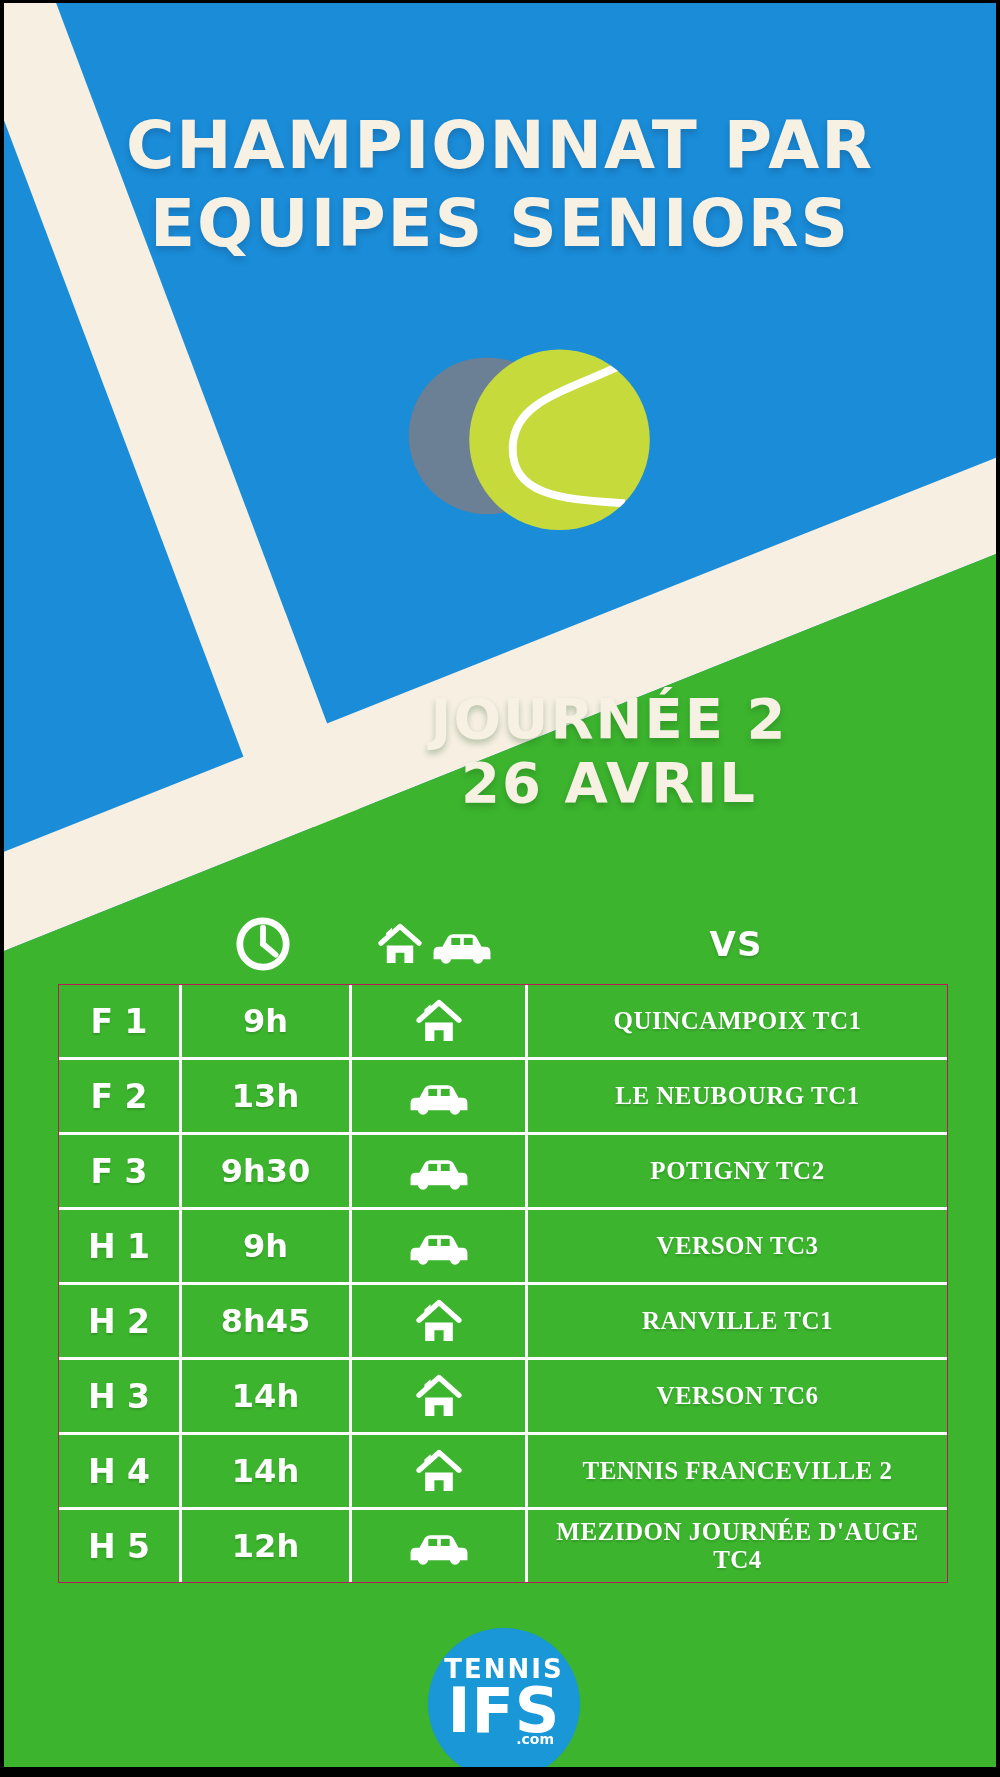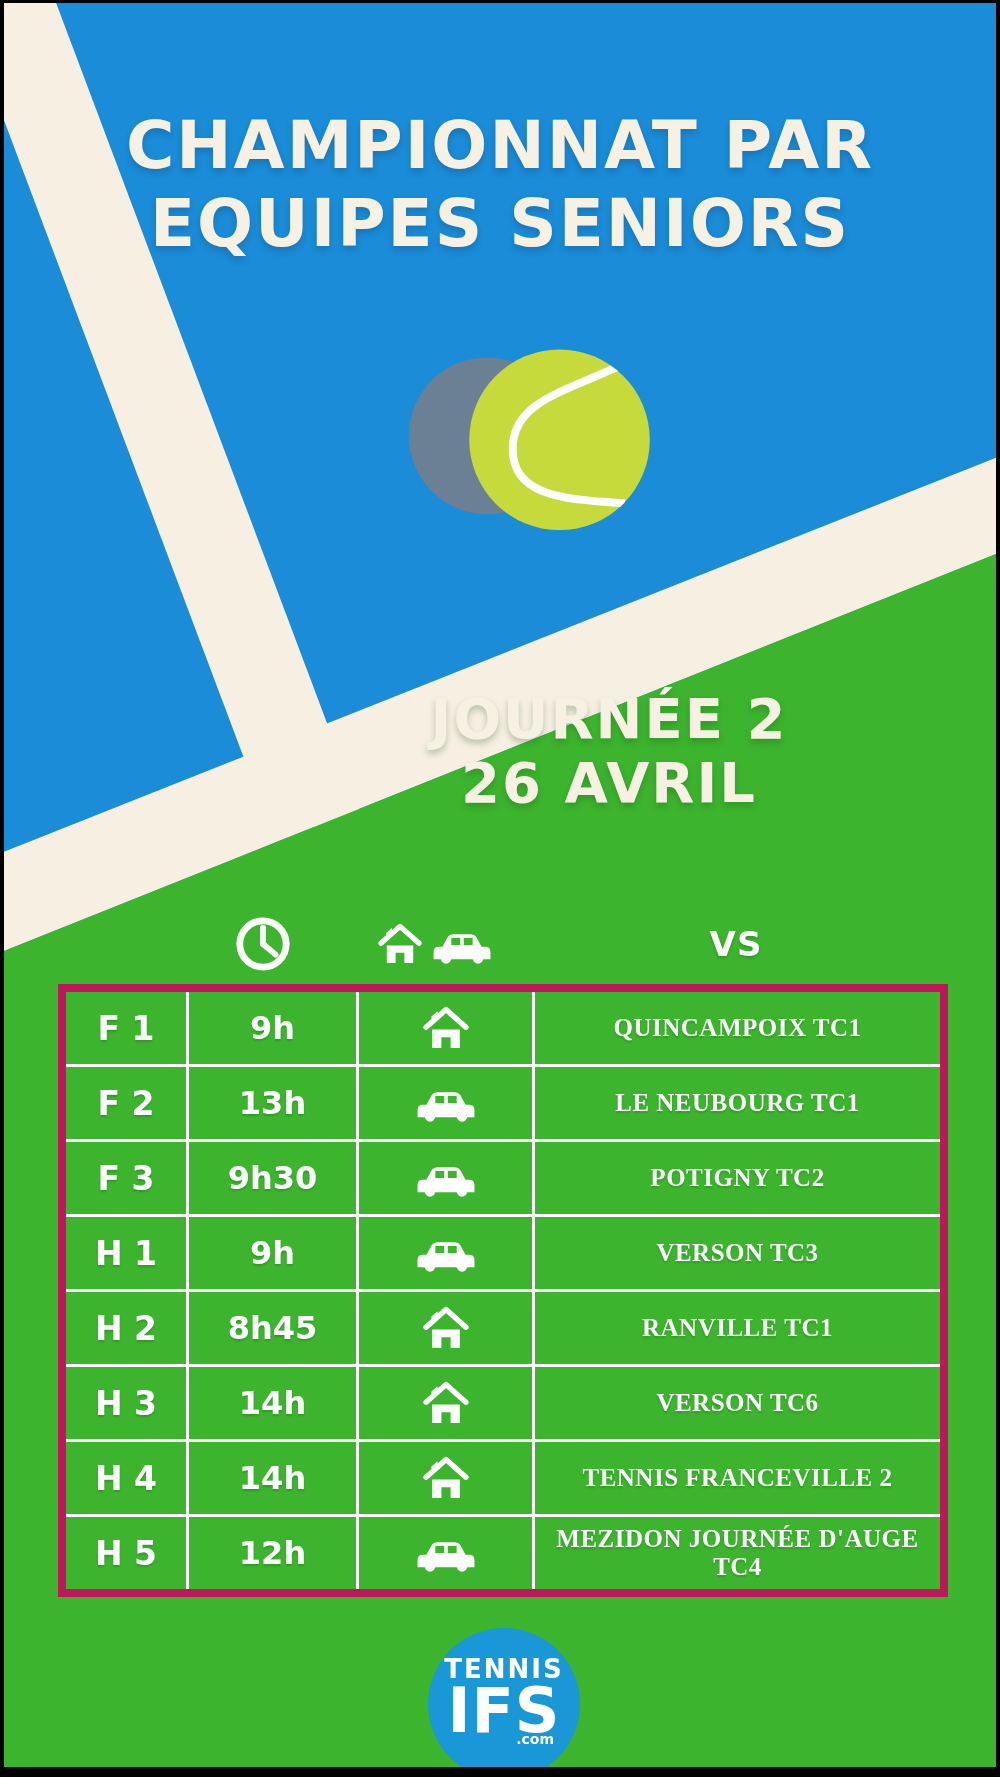--- a/index.html
+++ b/index.html
@@ -16,21 +16,21 @@
          color:#f7f1e4;font-weight:800;font-size:56px;line-height:1.14;letter-spacing:2px;
          text-shadow:0 4px 6px rgba(20,80,20,.28);}
 
   
   .sched-head{position:absolute;left:54px;top:902px;width:890px;height:78px;
         display:grid;grid-template-columns:120px 170px 176px 1fr;align-items:center;justify-items:center;}
   .vs{color:#fff;font-weight:800;font-size:34px;letter-spacing:1px;text-shadow:0 2px 3px rgba(0,0,0,.18);}
   .venue-head{display:flex;align-items:flex-end;gap:8px;}
 
   
-  .sched-table{position:absolute;left:54px;top:981px;width:890px;border:8px solid #be185d;box-sizing:border-box;}
+  .sched-table{position:absolute;left:54px;top:981px;width:890px;border:1px solid #be185d;box-sizing:border-box;}
   .t-row{display:grid;grid-template-columns:120px 170px 176px 1fr;height:72px;}
   .t-row + .t-row{border-top:3px solid #fff;}
   .cell{display:flex;align-items:center;justify-content:center;color:#fff;
         text-shadow:0 2px 2px rgba(0,0,0,.15);}
   .cell + .cell{border-left:3px solid #fff;}
   .cell.team{font-size:33px;font-weight:800;}
   .cell.time{font-size:32px;font-weight:800;}
   .cell.opp{font-size:25px;font-weight:800;letter-spacing:.5px;text-align:center;padding:0 6px;font-family:Liberation Serif, serif;}
   .venue .house-icon{display:block;}
   .venue .car-icon{display:none;}

